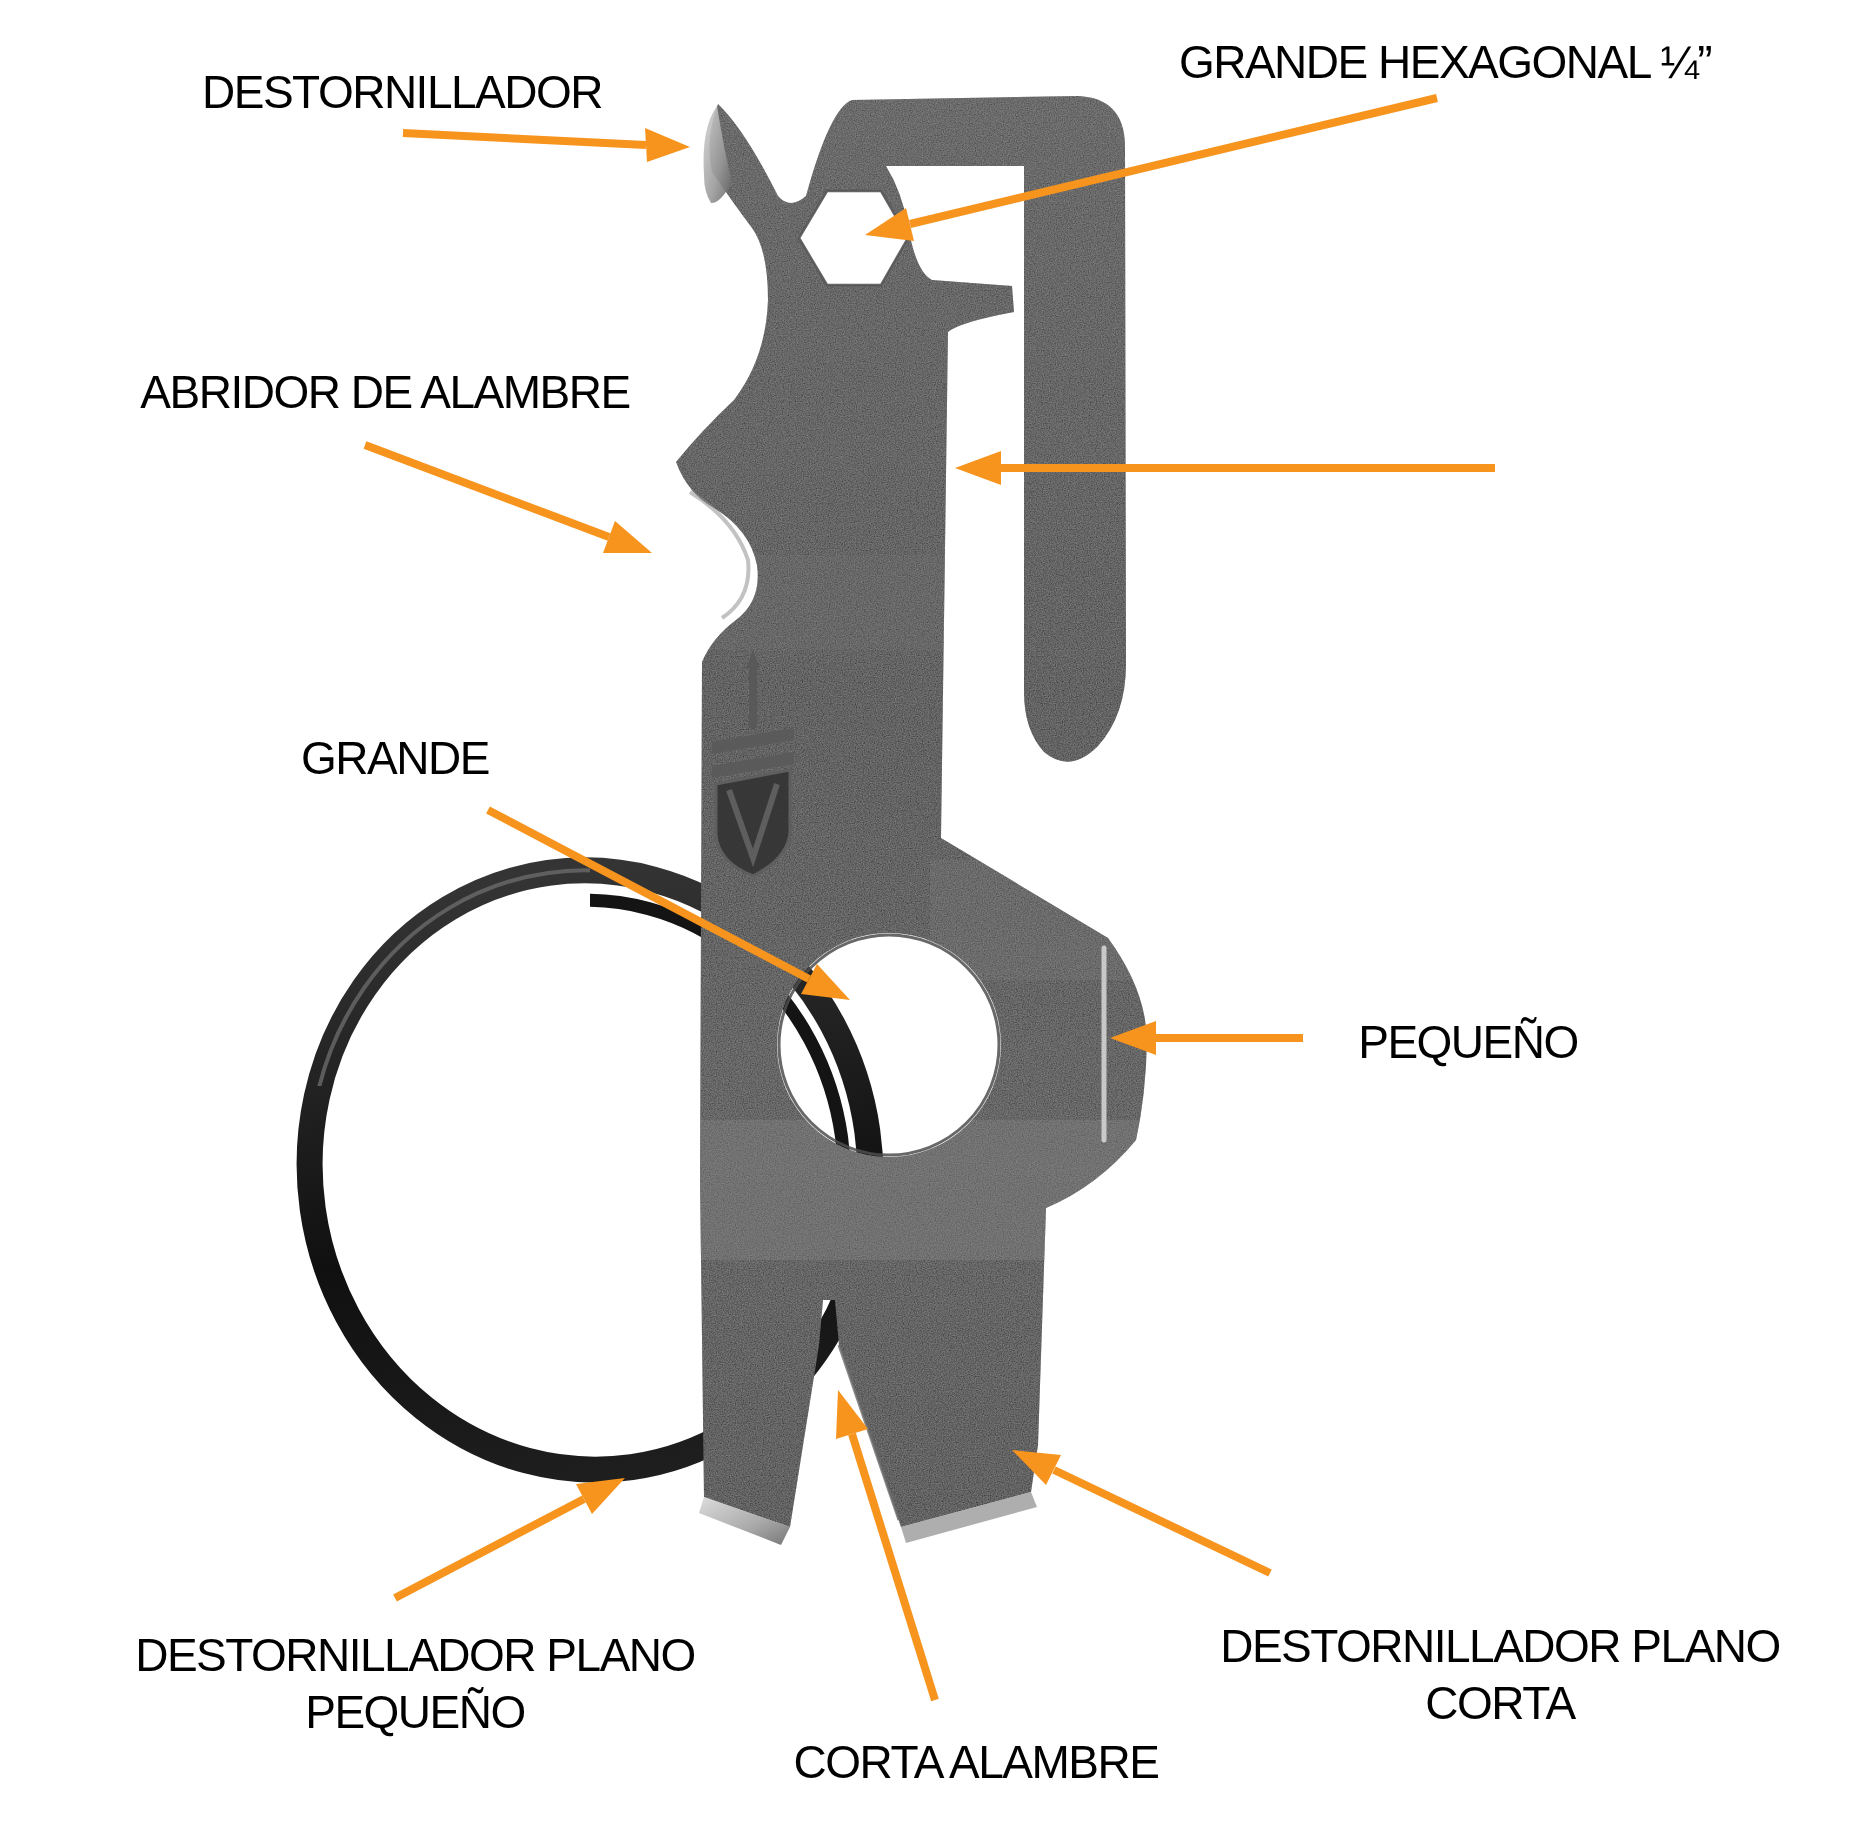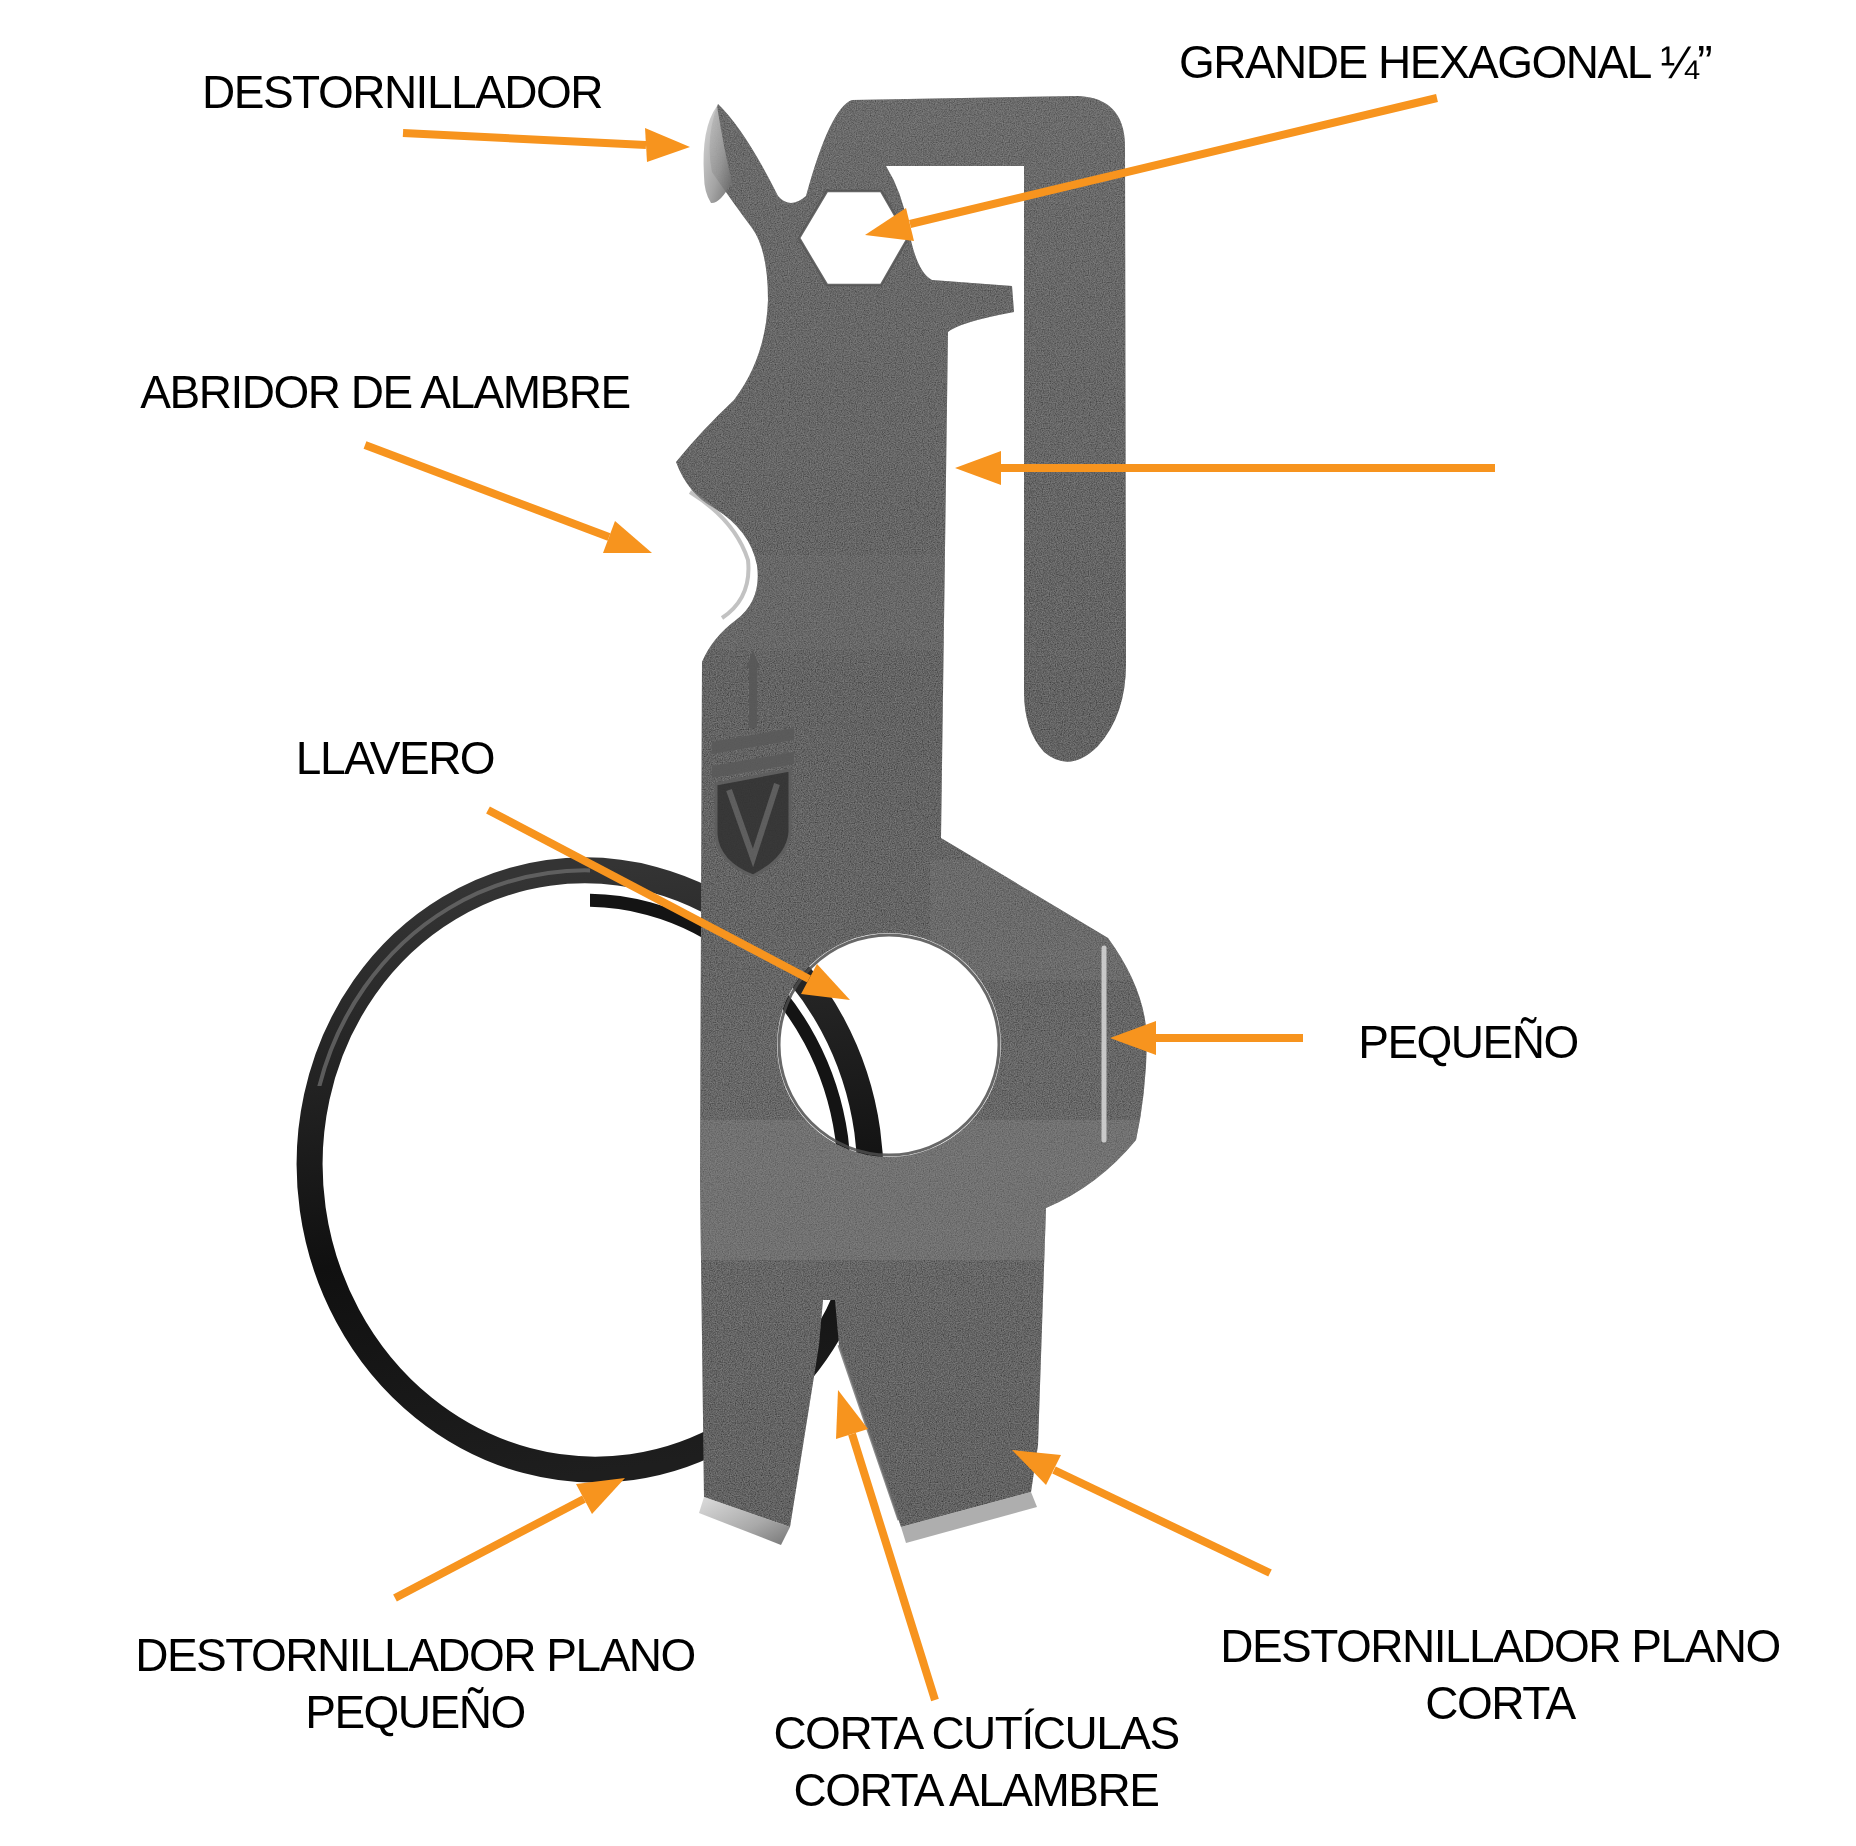--- a/index.html
+++ b/index.html
@@ -164,31 +164,30 @@
   <div class="label lbl-screwdriver">
     <span class="line">DESTORNILLADOR</span>
   </div>
   <div class="label lbl-hexwrench">
     <span class="line">GRANDE HEXAGONAL ¼”</span>
   </div>
   <div class="label lbl-bottleopener">
     <span class="line">ABRIDOR DE ALAMBRE</span>
   </div>
   <div class="label lbl-keyring">
-    <span class="line">LLAVERO</span>
+    <span class="line">GRANDE</span>
   </div>
   <div class="label lbl-spatula">
     <span class="line">PEQUEÑO</span>
   </div>
   <div class="label lbl-smallflat">
     <span class="line">DESTORNILLADOR PLANO</span>
     <span class="line">PEQUEÑO</span>
   </div>
   <div class="label lbl-cutter">
-    <span class="line">CORTA CUTÍCULAS</span>
     <span class="line">CORTA ALAMBRE</span>
   </div>
   <div class="label lbl-largeflat">
     <span class="line">DESTORNILLADOR PLANO</span>
     <span class="line">CORTA</span>
   </div>
 
 </div>
 
 </body></html>

